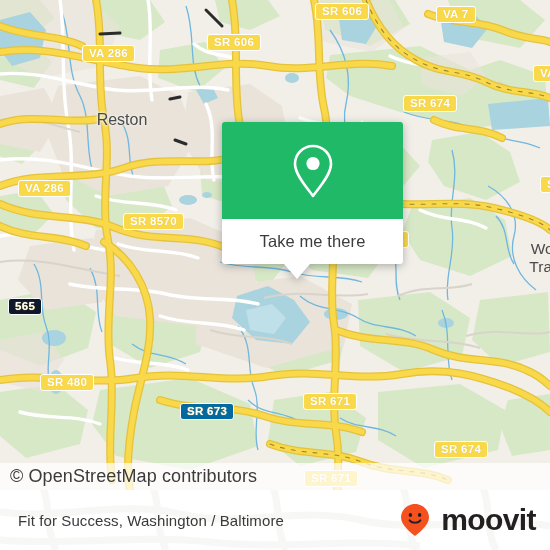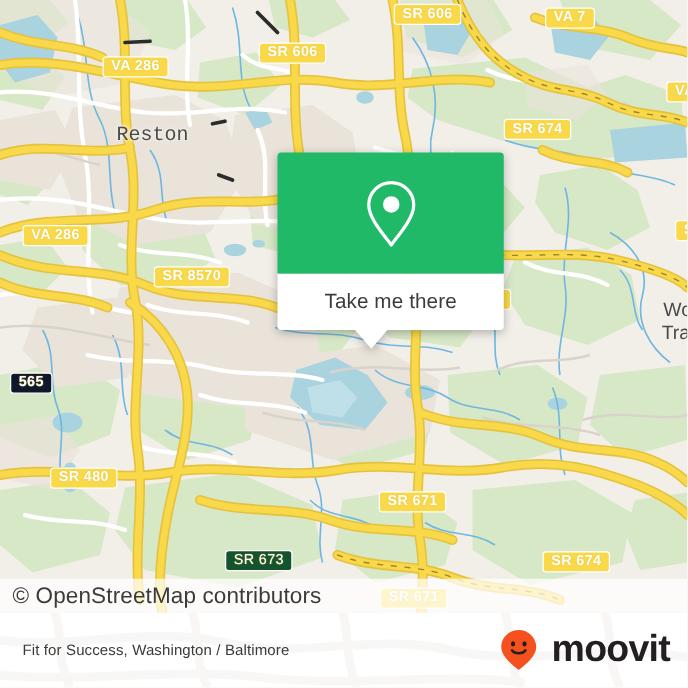--- a/index.html
+++ b/index.html
@@ -114,21 +114,21 @@
     position: relative;
     width: 550px;
     height: 60px;
     display: flex;
     align-items: center;
     justify-content: space-between;
     padding: 0 14px 0 18px;
     box-sizing: border-box;
   }
   #footer-title {
-    font-size: 12px;
+    font-size: 15px;
     color: #3a3a3a;
     letter-spacing: 0.1px;
     white-space: nowrap;
   }
   #brand {
     display: flex;
     align-items: center;
     gap: 11px;
   }
   #brand-text {
@@ -331,39 +331,39 @@
         <g stroke="#2b2b2b" stroke-width="3" stroke-linecap="round">
           <path d="M100 34 L120 33"></path>
           <path d="M206 10 L222 26"></path>
           <path d="M170 99 L180 97"></path>
           <path d="M175 140 L186 144"></path>
         </g>
       </g>
     </svg>
 
     <div>
-        <div style="position: absolute; left: 122px; top: 108px; transform: translate(-50%, -50%); font-size: 16px; color: rgb(74, 74, 74); white-space: nowrap; text-shadow: rgb(242, 239, 233) 0px 0px 3px, rgb(242, 239, 233) 0px 0px 3px, rgb(242, 239, 233) 0px 0px 3px; font-family: Liberation Mono, monospace;">Reston</div>
+        <div style="position: absolute; left: 122px; top: 120px; transform: translate(-50%, -50%); font-size: 16px; color: rgb(74, 74, 74); white-space: nowrap; text-shadow: rgb(242, 239, 233) 0px 0px 3px, rgb(242, 239, 233) 0px 0px 3px, rgb(242, 239, 233) 0px 0px 3px;">Reston</div>
         <div style="position: absolute; left: 546px; top: 249px; transform: translate(-50%, -50%); font-size: 15.5px; color: rgb(74, 74, 74); white-space: nowrap; text-shadow: rgb(242, 239, 233) 0px 0px 3px, rgb(242, 239, 233) 0px 0px 3px, rgb(242, 239, 233) 0px 0px 3px;">Wolf</div>
         <div style="position: absolute; left: 545px; top: 267px; transform: translate(-50%, -50%); font-size: 15.5px; color: rgb(74, 74, 74); white-space: nowrap; text-shadow: rgb(242, 239, 233) 0px 0px 3px, rgb(242, 239, 233) 0px 0px 3px, rgb(242, 239, 233) 0px 0px 3px;">Trap</div>
       </div>
 
     <div>
         <div style="position: absolute; left: 82px; top: 45px; background: rgb(249, 217, 73); border: 1.6px solid rgb(255, 255, 255); border-radius: 3px; padding: 1px 6px 2px; font-size: 11.5px; font-weight: bold; color: rgb(255, 255, 255); white-space: nowrap; letter-spacing: 0.3px; text-shadow: rgb(217, 183, 47) 0px 0px 1px; box-sizing: border-box;"><span>VA 286</span></div>
         <div style="position: absolute; left: 207px; top: 34px; background: rgb(249, 217, 73); border: 1.6px solid rgb(255, 255, 255); border-radius: 3px; padding: 1px 6px 2px; font-size: 11.5px; font-weight: bold; color: rgb(255, 255, 255); white-space: nowrap; letter-spacing: 0.3px; text-shadow: rgb(217, 183, 47) 0px 0px 1px; box-sizing: border-box;"><span>SR 606</span></div>
         <div style="position: absolute; left: 315px; top: 3px; background: rgb(249, 217, 73); border: 1.6px solid rgb(255, 255, 255); border-radius: 3px; padding: 1px 6px 2px; font-size: 11.5px; font-weight: bold; color: rgb(255, 255, 255); white-space: nowrap; letter-spacing: 0.3px; text-shadow: rgb(217, 183, 47) 0px 0px 1px; box-sizing: border-box;"><span>SR 606</span></div>
         <div style="position: absolute; left: 436px; top: 6px; background: rgb(249, 217, 73); border: 1.6px solid rgb(255, 255, 255); border-radius: 3px; padding: 1px 6px 2px; font-size: 11.5px; font-weight: bold; color: rgb(255, 255, 255); white-space: nowrap; letter-spacing: 0.3px; text-shadow: rgb(217, 183, 47) 0px 0px 1px; box-sizing: border-box;"><span>VA 7</span></div>
         <div style="position: absolute; left: 533px; top: 65px; background: rgb(249, 217, 73); border: 1.6px solid rgb(255, 255, 255); border-radius: 3px; padding: 1px 6px 2px; font-size: 11.5px; font-weight: bold; color: rgb(255, 255, 255); white-space: nowrap; letter-spacing: 0.3px; text-shadow: rgb(217, 183, 47) 0px 0px 1px; box-sizing: border-box;"><span>VA 7</span></div>
         <div style="position: absolute; left: 403px; top: 95px; background: rgb(249, 217, 73); border: 1.6px solid rgb(255, 255, 255); border-radius: 3px; padding: 1px 6px 2px; font-size: 11.5px; font-weight: bold; color: rgb(255, 255, 255); white-space: nowrap; letter-spacing: 0.3px; text-shadow: rgb(217, 183, 47) 0px 0px 1px; box-sizing: border-box;"><span>SR 674</span></div>
         <div style="position: absolute; left: 18px; top: 180px; background: rgb(249, 217, 73); border: 1.6px solid rgb(255, 255, 255); border-radius: 3px; padding: 1px 6px 2px; font-size: 11.5px; font-weight: bold; color: rgb(255, 255, 255); white-space: nowrap; letter-spacing: 0.3px; text-shadow: rgb(217, 183, 47) 0px 0px 1px; box-sizing: border-box;"><span>VA 286</span></div>
         <div style="position: absolute; left: 123px; top: 213px; background: rgb(249, 217, 73); border: 1.6px solid rgb(255, 255, 255); border-radius: 3px; padding: 1px 6px 2px; font-size: 11.5px; font-weight: bold; color: rgb(255, 255, 255); white-space: nowrap; letter-spacing: 0.3px; text-shadow: rgb(217, 183, 47) 0px 0px 1px; box-sizing: border-box;"><span>SR 8570</span></div>
         <div style="position: absolute; left: 540px; top: 176px; background: rgb(249, 217, 73); border: 1.6px solid rgb(255, 255, 255); border-radius: 3px; padding: 1px 6px 2px; font-size: 11.5px; font-weight: bold; color: rgb(255, 255, 255); white-space: nowrap; letter-spacing: 0.3px; text-shadow: rgb(217, 183, 47) 0px 0px 1px; box-sizing: border-box;"><span>SR 7</span></div>
         <div style="position: absolute; left: 368px; top: 231px; background: rgb(249, 217, 73); border: 1.6px solid rgb(255, 255, 255); border-radius: 3px; padding: 1px 6px 2px; font-size: 11.5px; font-weight: bold; color: rgb(255, 255, 255); white-space: nowrap; letter-spacing: 0.3px; text-shadow: rgb(217, 183, 47) 0px 0px 1px; box-sizing: border-box;"><span>3270</span></div>
         <div style="position: absolute; left: 8px; top: 298px; background: #0f172a; border: 1.6px solid rgb(255, 255, 255); border-radius: 3px; padding: 1px 6px 2px; font-size: 11.5px; font-weight: bold; color: rgb(255, 255, 255); white-space: nowrap; letter-spacing: 0.3px; text-shadow: rgb(217, 183, 47) 0px 0px 1px; box-sizing: border-box;"><span>565</span></div>
         <div style="position: absolute; left: 40px; top: 374px; background: rgb(249, 217, 73); border: 1.6px solid rgb(255, 255, 255); border-radius: 3px; padding: 1px 6px 2px; font-size: 11.5px; font-weight: bold; color: rgb(255, 255, 255); white-space: nowrap; letter-spacing: 0.3px; text-shadow: rgb(217, 183, 47) 0px 0px 1px; box-sizing: border-box;"><span>SR 480</span></div>
-        <div style="position: absolute; left: 180px; top: 403px; background: #14532d; border: 1.6px solid rgb(255, 255, 255); border-radius: 3px; padding: 1px 6px 2px; font-size: 11.5px; font-weight: normal; color: rgb(255, 255, 255); white-space: nowrap; letter-spacing: 0.3px; text-shadow: rgb(217, 183, 47) 0px 0px 1px; box-sizing: border-box; margin-top: 37px;"><span>SR 673</span></div>
+        <div style="position: absolute; left: 180px; top: 403px; background: #0369a1; border: 1.6px solid rgb(255, 255, 255); border-radius: 3px; padding: 1px 6px 2px; font-size: 11.5px; font-weight: bold; color: rgb(255, 255, 255); white-space: nowrap; letter-spacing: 0.3px; text-shadow: rgb(217, 183, 47) 0px 0px 1px; box-sizing: border-box;"><span>SR 673</span></div>
         <div style="position: absolute; left: 303px; top: 393px; background: rgb(249, 217, 73); border: 1.6px solid rgb(255, 255, 255); border-radius: 3px; padding: 1px 6px 2px; font-size: 11.5px; font-weight: bold; color: rgb(255, 255, 255); white-space: nowrap; letter-spacing: 0.3px; text-shadow: rgb(217, 183, 47) 0px 0px 1px; box-sizing: border-box;"><span>SR 671</span></div>
         <div style="position: absolute; left: 434px; top: 441px; background: rgb(249, 217, 73); border: 1.6px solid rgb(255, 255, 255); border-radius: 3px; padding: 1px 6px 2px; font-size: 11.5px; font-weight: bold; color: rgb(255, 255, 255); white-space: nowrap; letter-spacing: 0.3px; text-shadow: rgb(217, 183, 47) 0px 0px 1px; box-sizing: border-box;"><span>SR 674</span></div>
         <div style="position: absolute; left: 304px; top: 470px; background: rgb(249, 217, 73); border: 1.6px solid rgb(255, 255, 255); border-radius: 3px; padding: 1px 6px 2px; font-size: 11.5px; font-weight: bold; color: rgb(255, 255, 255); white-space: nowrap; letter-spacing: 0.3px; text-shadow: rgb(217, 183, 47) 0px 0px 1px; box-sizing: border-box;"><span>SR 671</span></div>
       </div>
   </div>
 
   <div id="attribution">
     <span class="attr-text">© OpenStreetMap contributors</span>
   </div>
 

